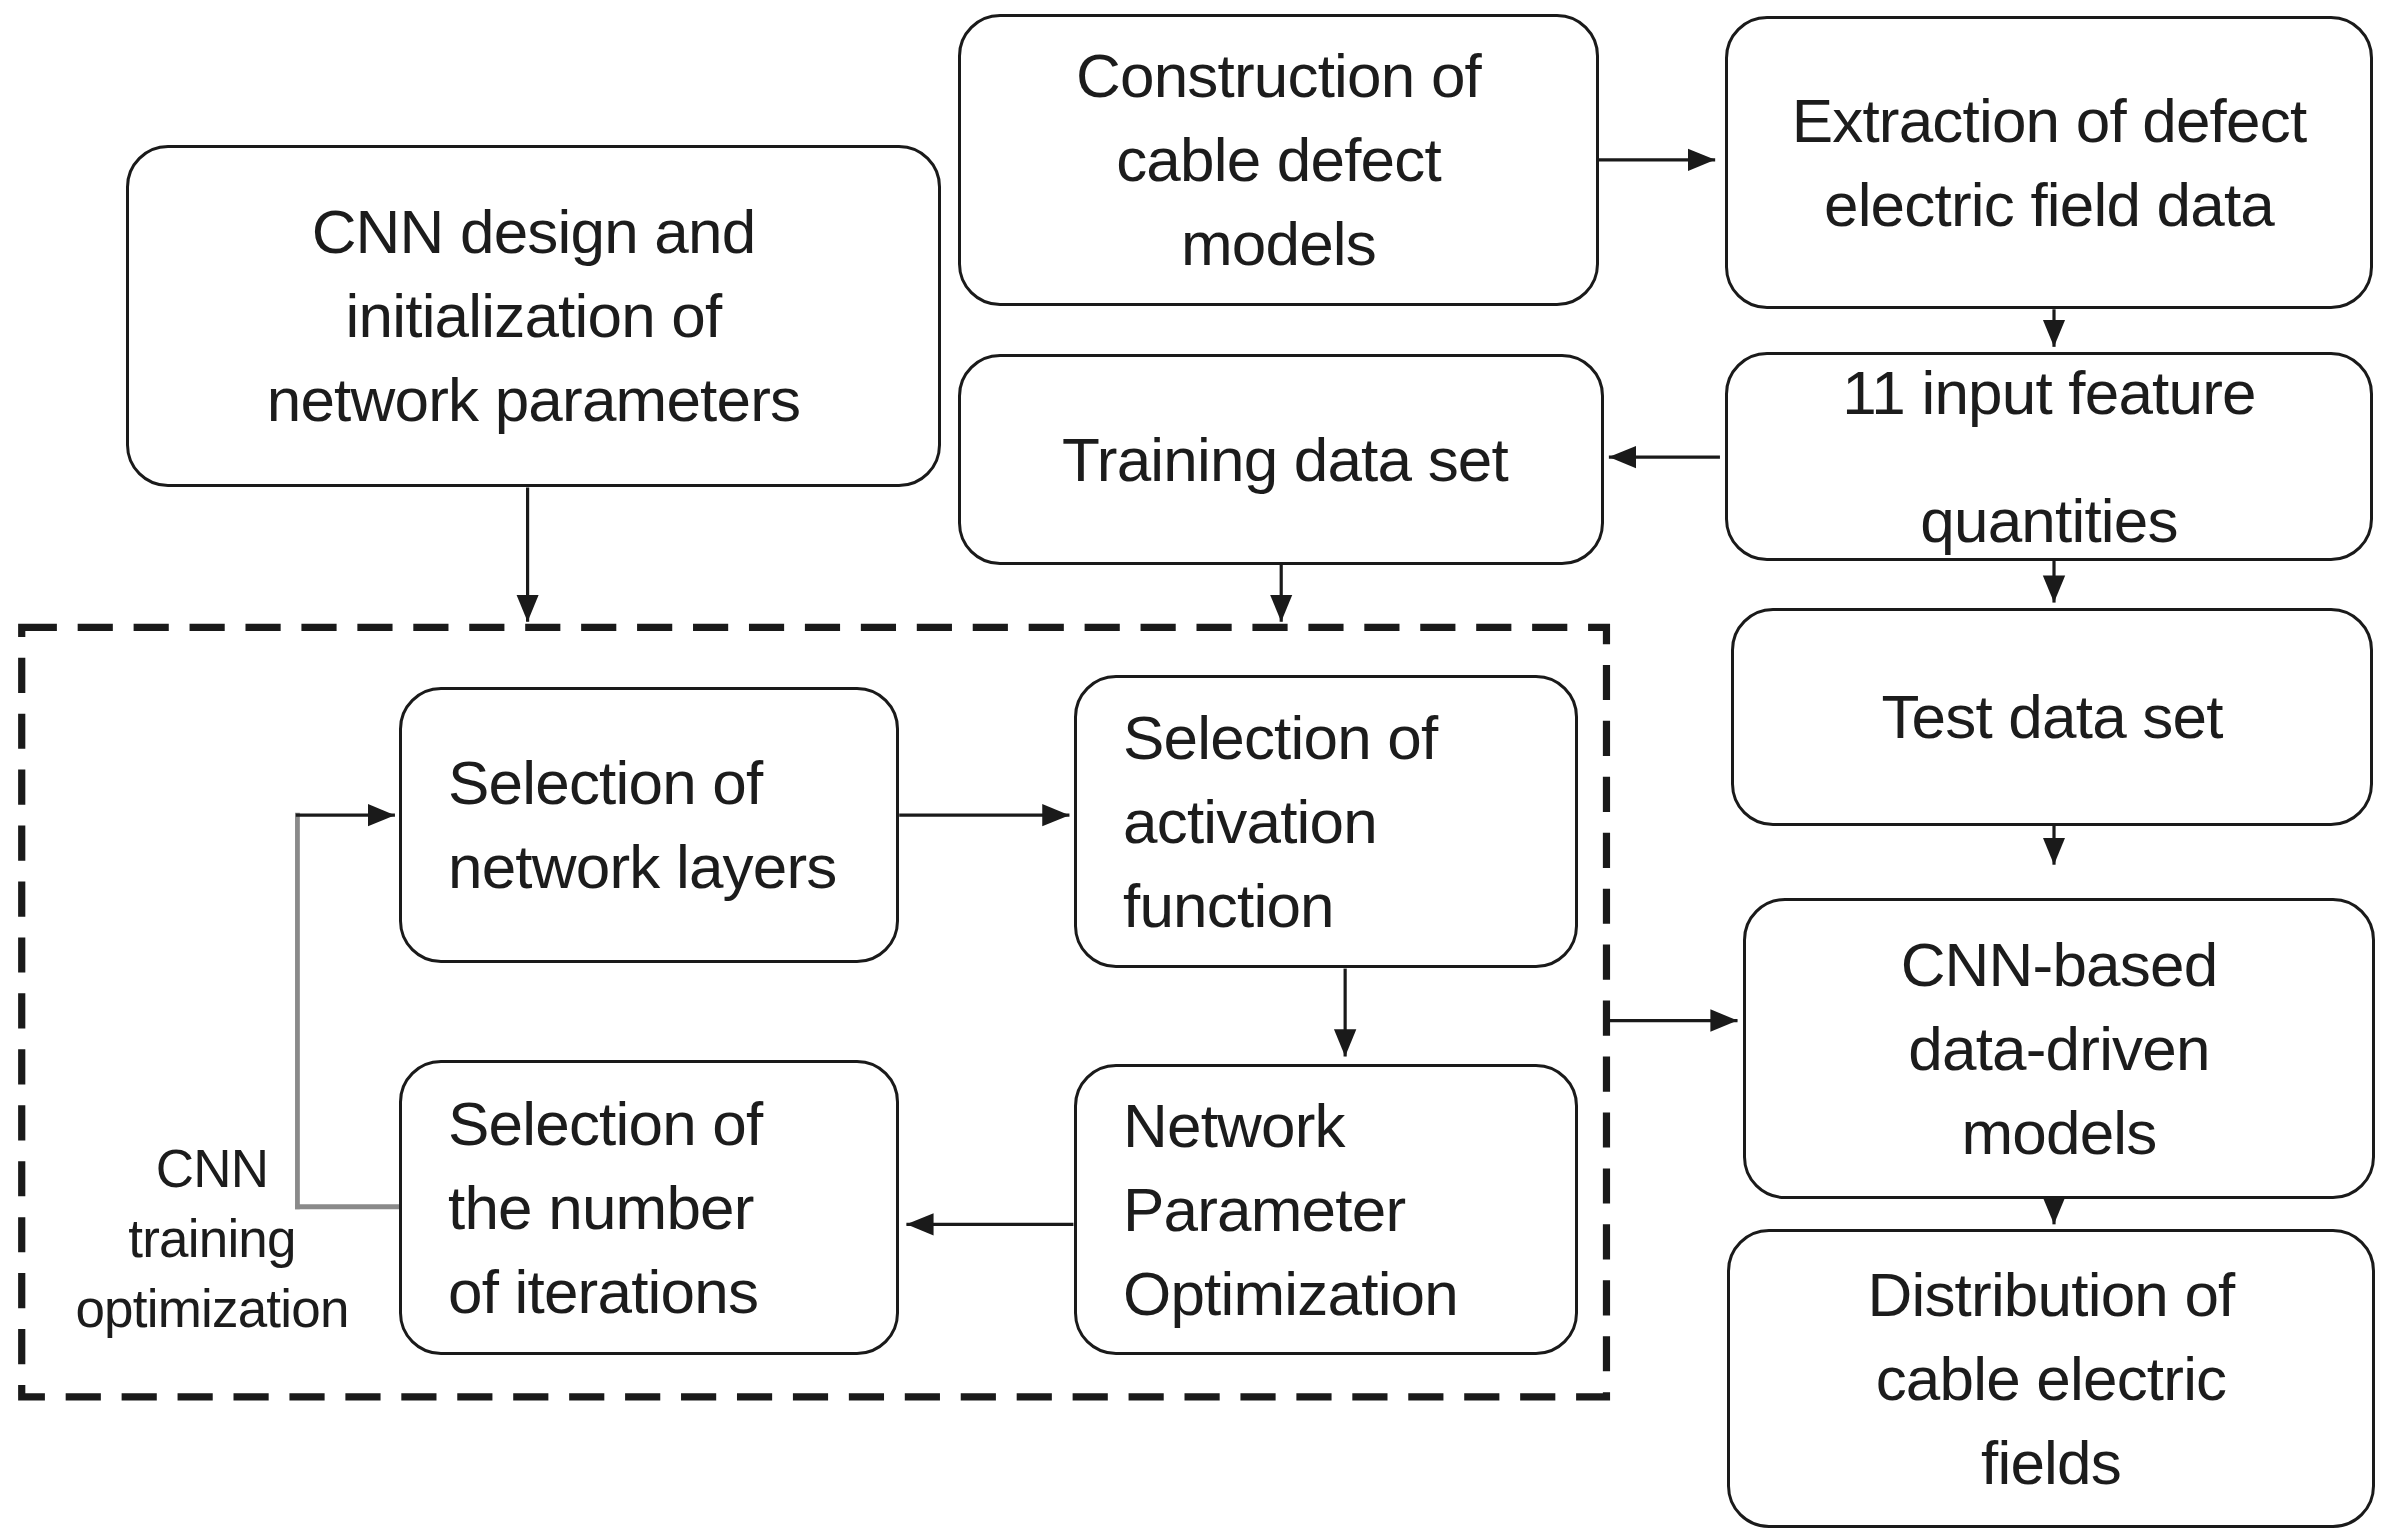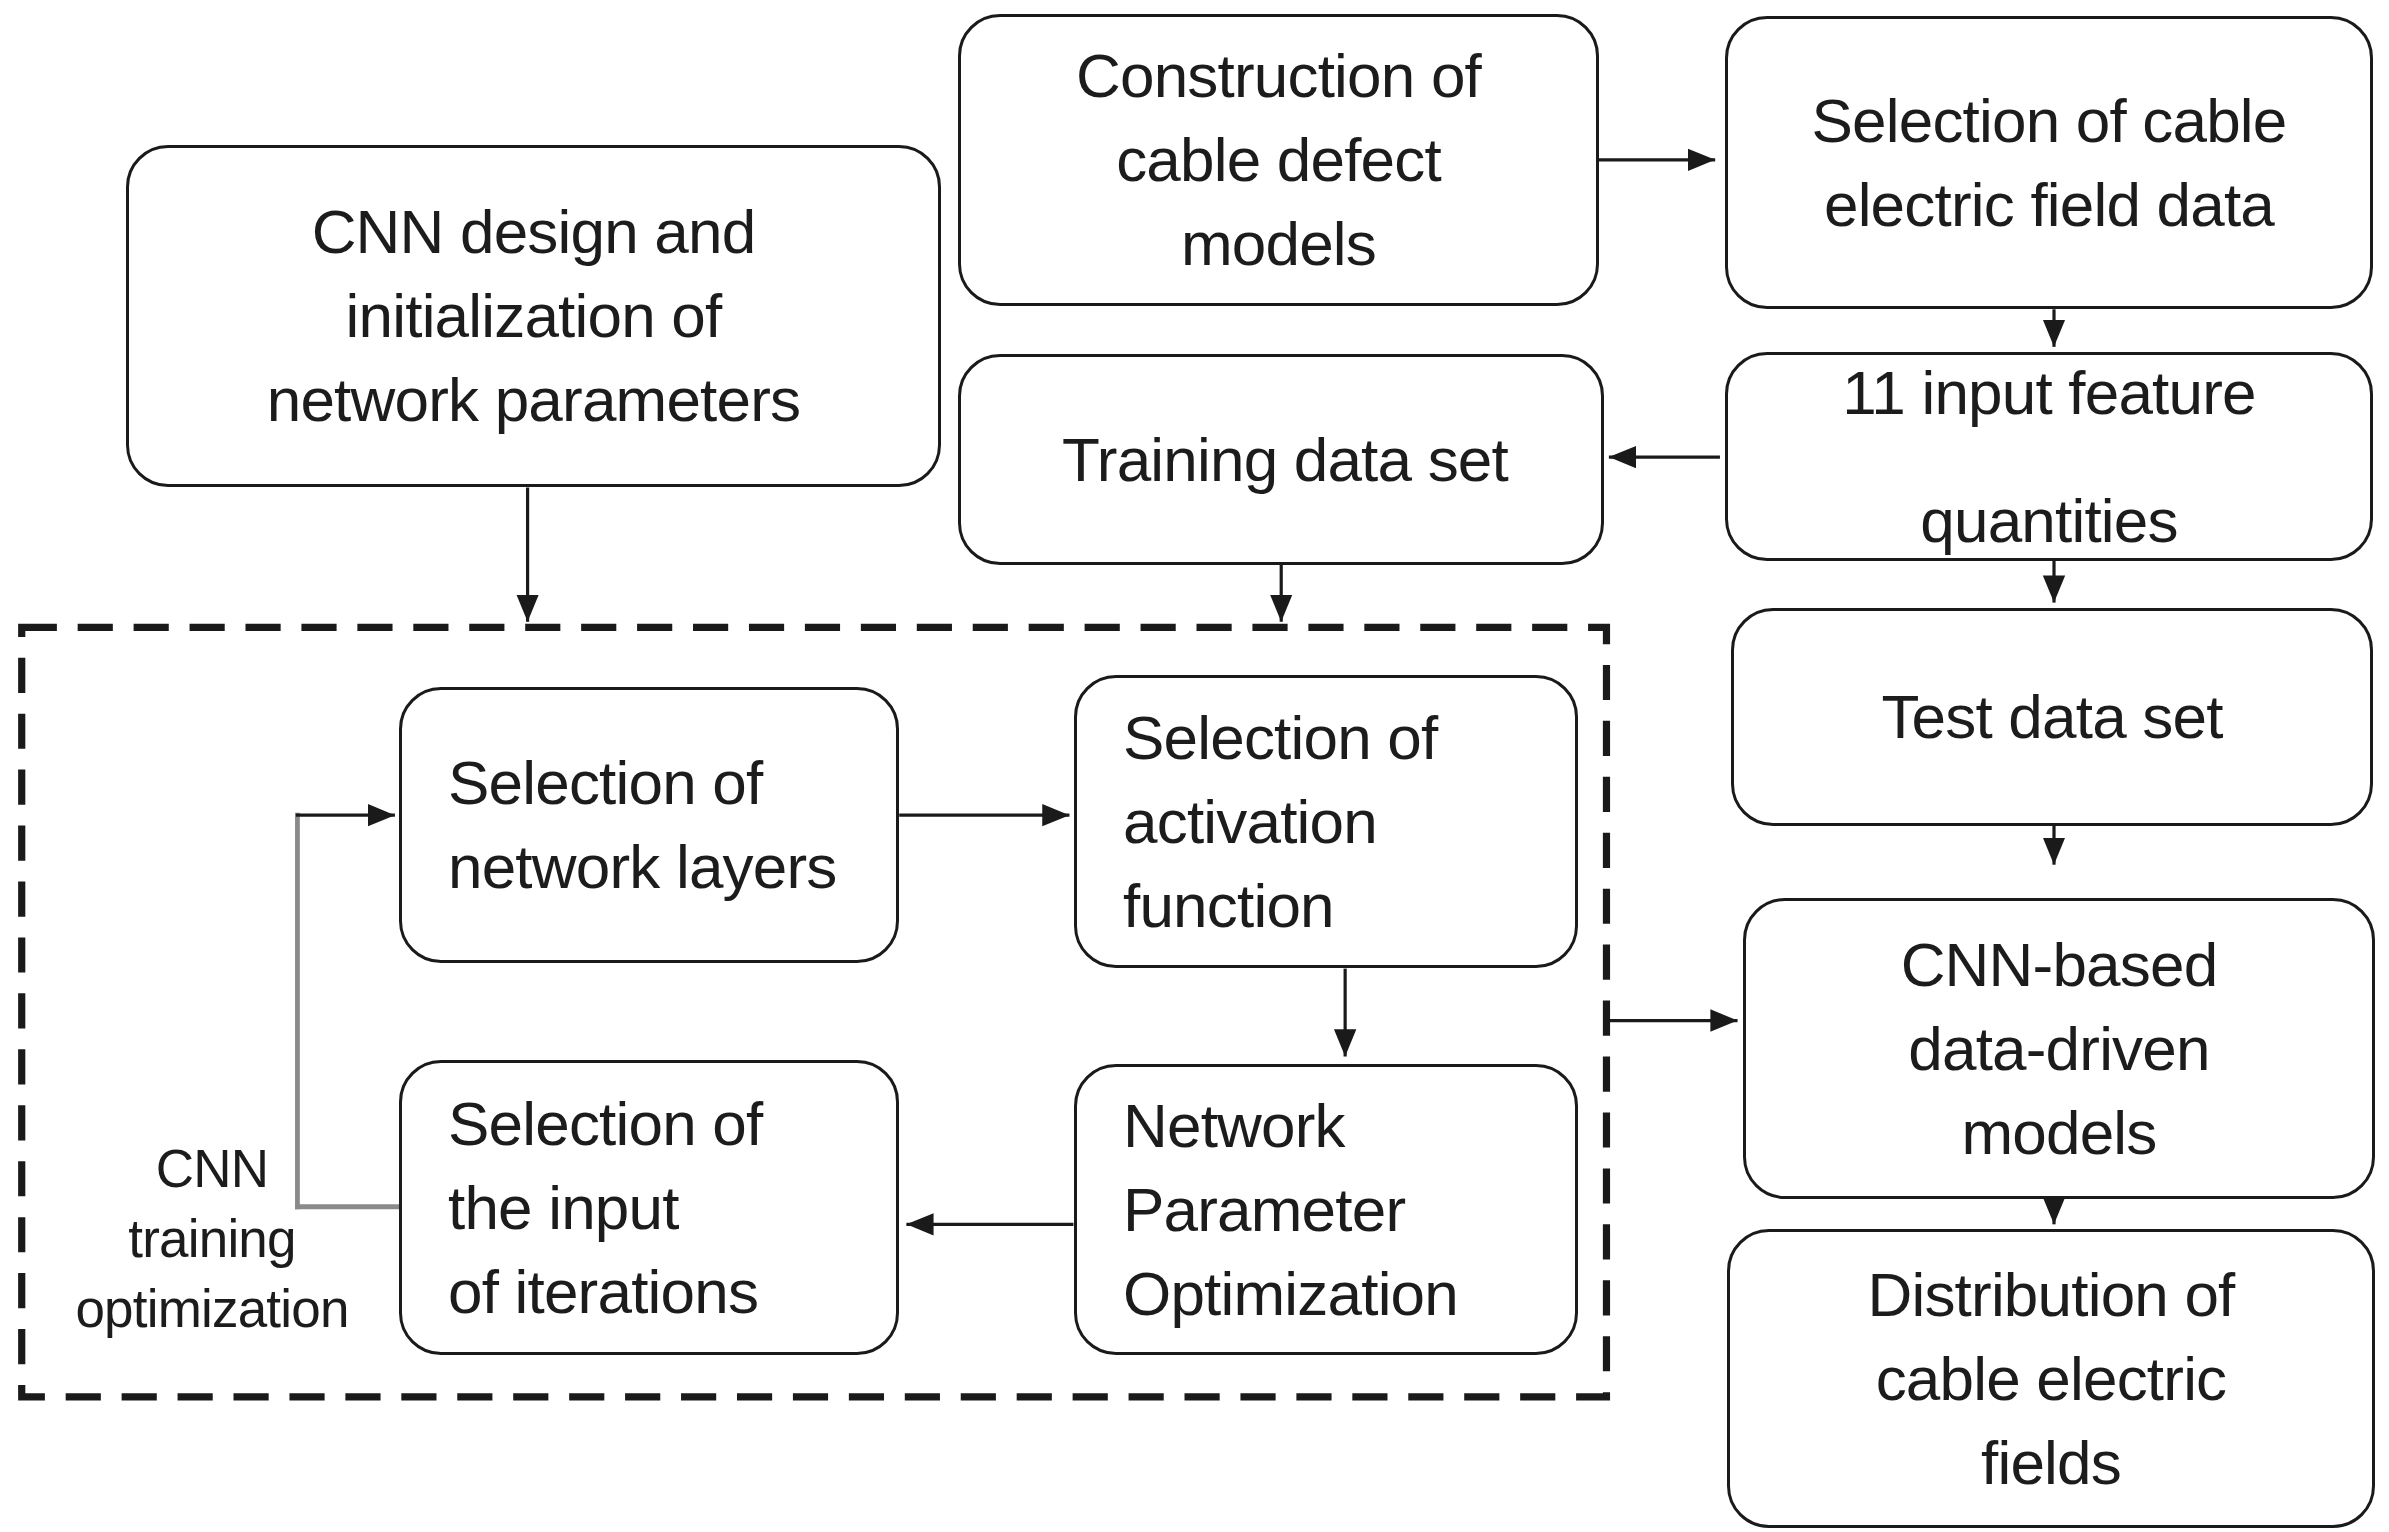--- a/index.html
+++ b/index.html
@@ -90,21 +90,21 @@
     <span>network parameters</span>
   </div>
 
   <div class="node" style="left:958px; top:14.4px; width:641px; height:292px;">
     <span>Construction of</span>
     <span>cable defect</span>
     <span>models</span>
   </div>
 
   <div class="node" style="left:1725px; top:16px; width:648px; height:293px;">
-    <span>Selection of cable</span>
+    <span>Extraction of defect</span>
     <span>electric field data</span>
   </div>
 
   <div class="node" style="left:958px; top:354px; width:646px; height:211px;padding-left:8px;">
     <span>Training data set</span>
   </div>
 
   <div class="node" style="left:1725px; top:352px; width:648px; height:209px;gap:44px;">
     <span>11 input feature</span>
     <span>quantities</span>
@@ -120,21 +120,21 @@
   </div>
 
   <div class="node left-align" style="left:1074px; top:675px; width:504px; height:293px;">
     <span>Selection of</span>
     <span>activation</span>
     <span>function</span>
   </div>
 
   <div class="node left-align" style="left:399px; top:1060px; width:500px; height:295px;">
     <span>Selection of</span>
-    <span>the input</span>
+    <span>the number</span>
     <span>of iterations</span>
   </div>
 
   <div class="node left-align" style="left:1074px; top:1064px; width:504px; height:291px;">
     <span>Network</span>
     <span>Parameter</span>
     <span>Optimization</span>
   </div>
 
   <div class="node" style="left:1743px; top:870px; width:632px; height:301px;margin-top:28px;">

